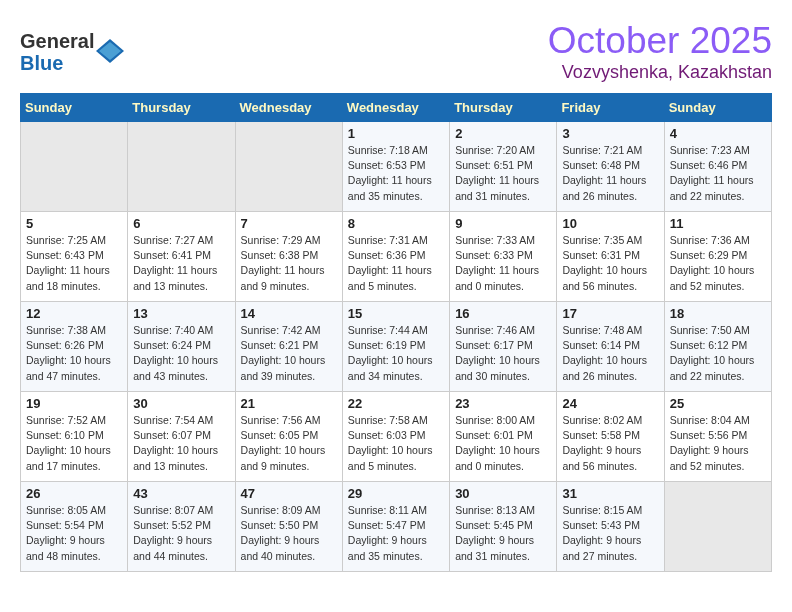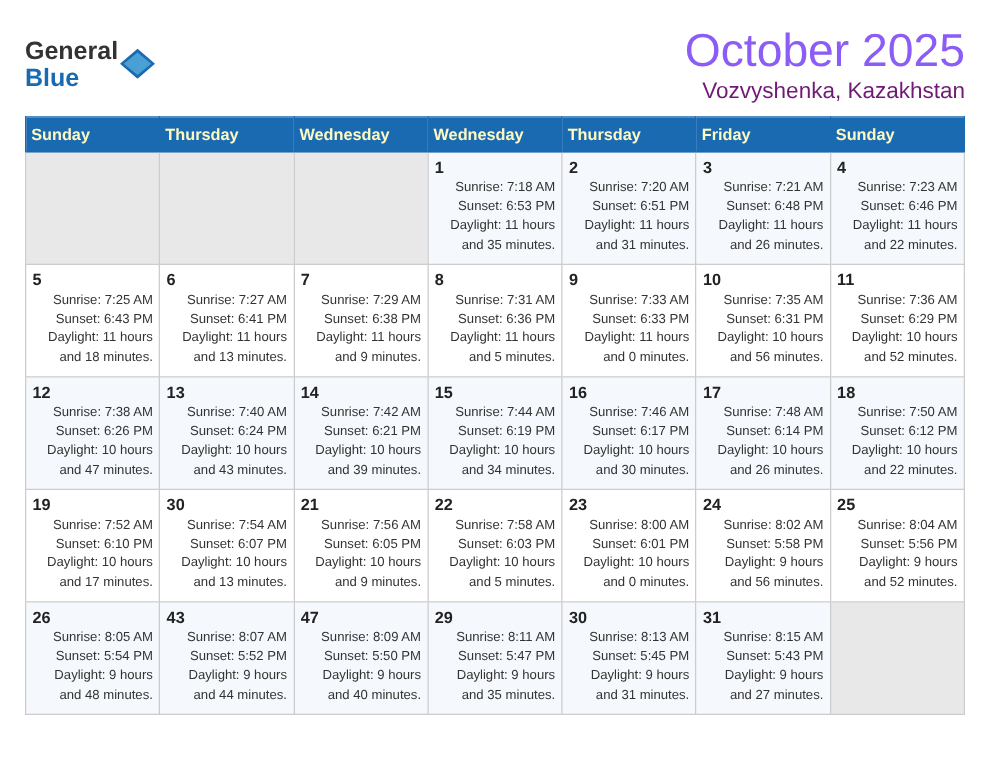--- a/index.html
+++ b/index.html
@@ -64,21 +64,20 @@
     .day-number {
       font-size: 13px;
       font-weight: bold;
       margin-bottom: 2px;
       color: #222;
     }
     .day-info {
       font-size: 10.5px;
       line-height: 1.45;
       color: #333;
-      text-align: right;
     }
     .empty-cell {
       background-color: #e8e8e8 !important;
     }
     .logo-container {
       display: flex;
       align-items: center;
     }
     .logo-word {
       display: flex;

